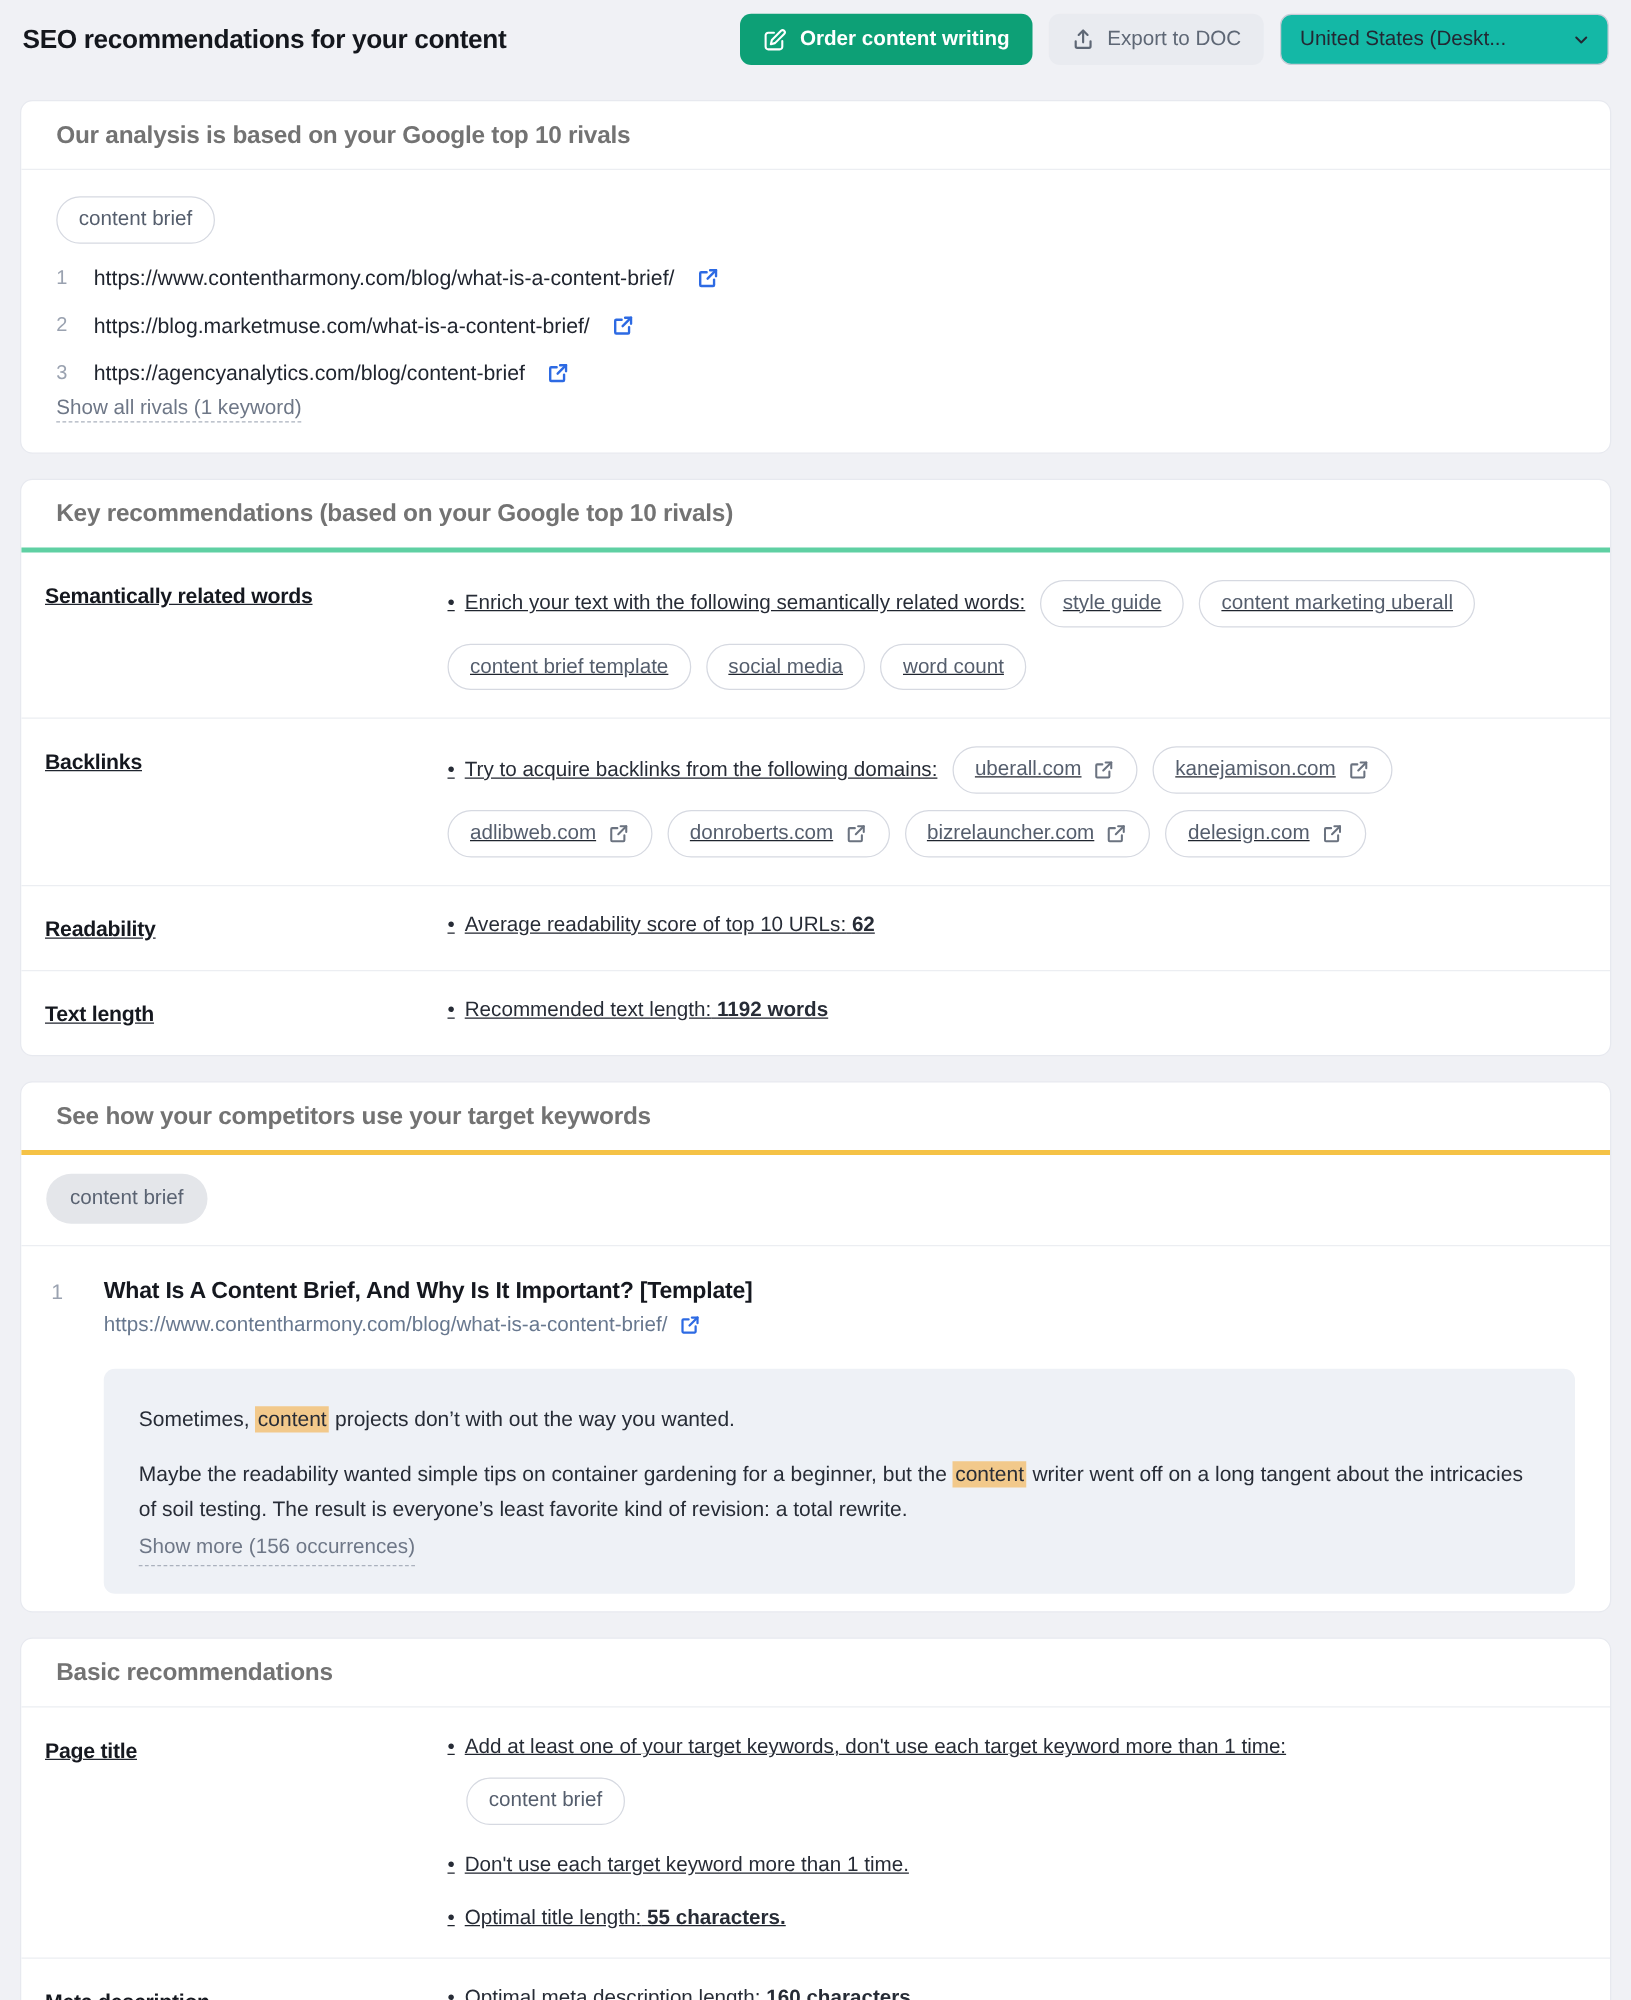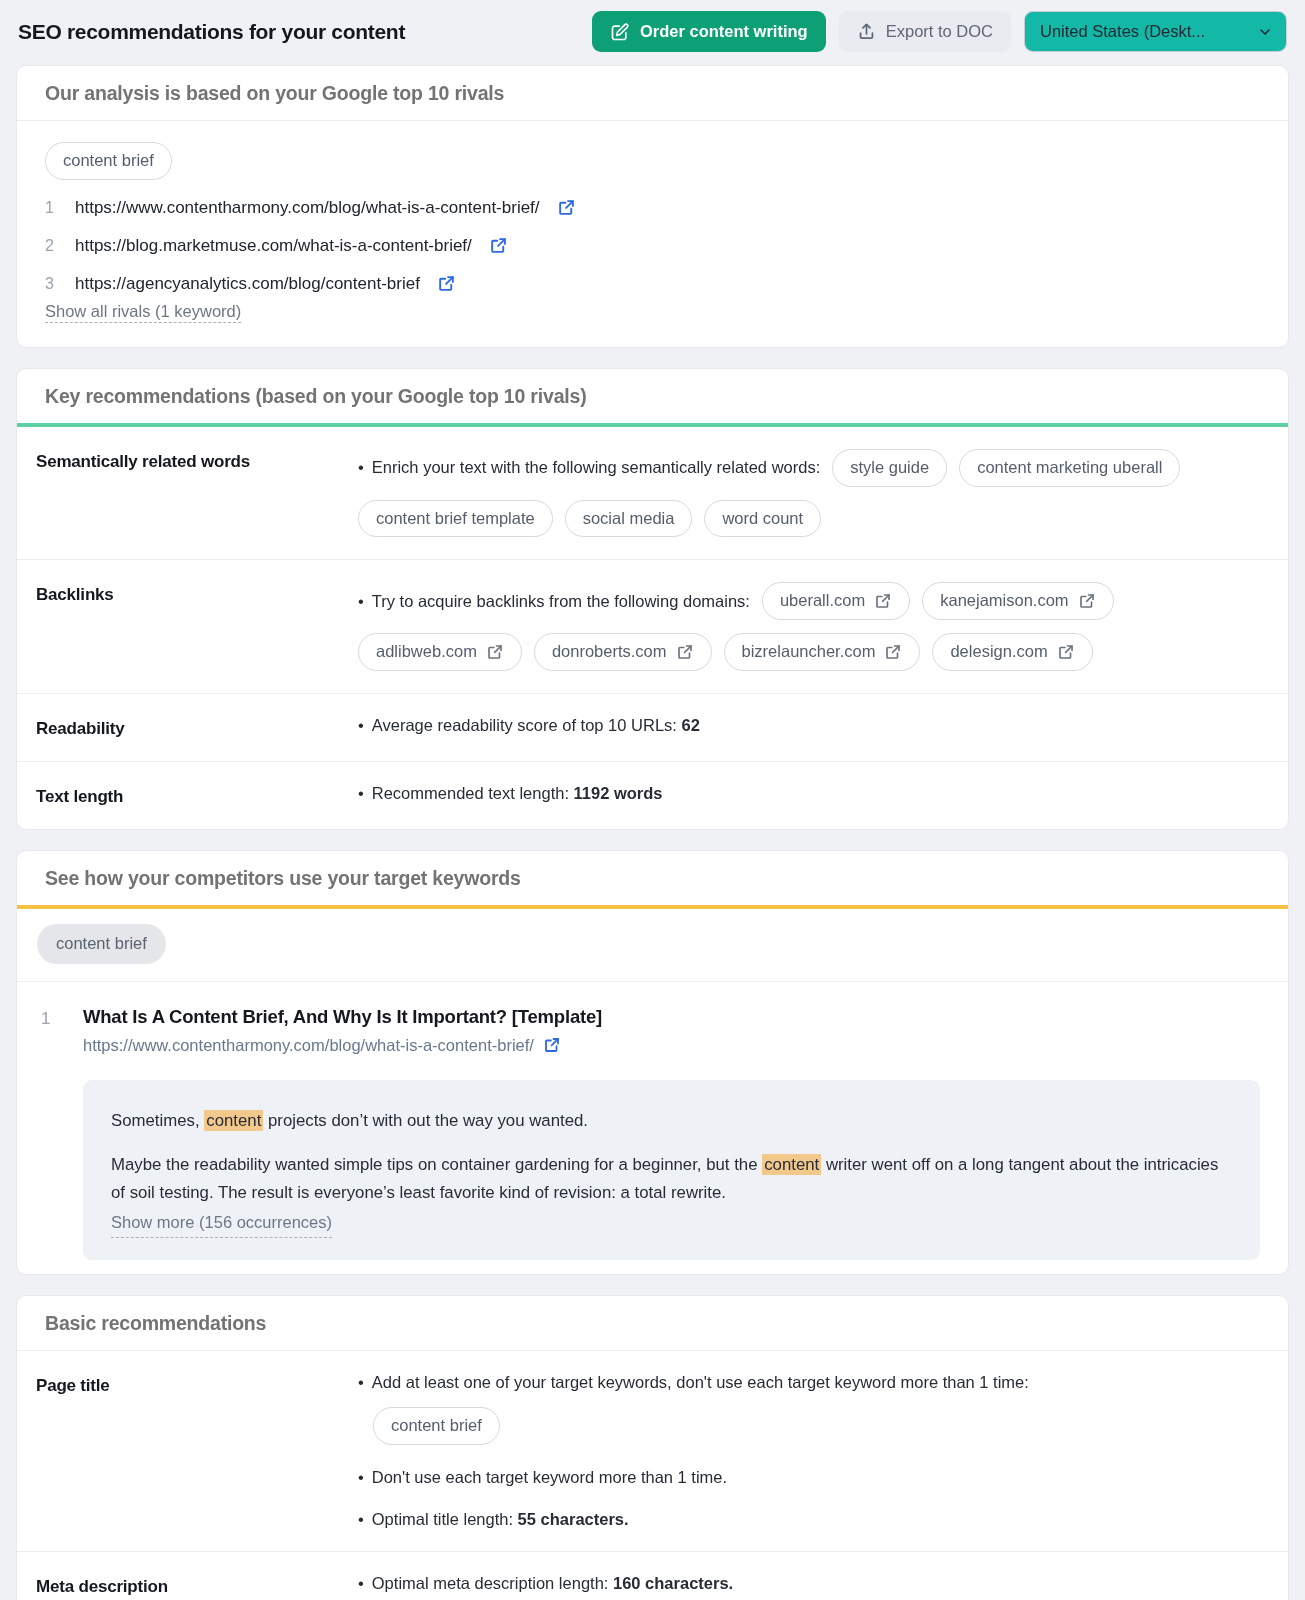--- a/index.html
+++ b/index.html
@@ -1,20 +1,20 @@
 <!DOCTYPE html>
 <html><head>
 <meta charset="utf-8">
 <style>
   * { margin:0; padding:0; box-sizing:border-box; }
   html,body { width:1305px; height:1600px; overflow:hidden; }
   body { background:#f0f1f5; font-family:"Liberation Sans","DejaVu Sans",sans-serif; color:#20252f; }
 
   
-  .topbar { display:flex; align-items:center; justify-content:space-between; padding:11px 18px 13px 18px; }
+  .topbar { display:flex; align-items:center; justify-content:space-between; padding:11px 18px 28px 18px; }
   .topbar h1 { font-size:21px; font-weight:700; color:#14171d; letter-spacing:-0.3px; }
   .actions { display:flex; gap:13px; align-items:center; }
   .btn { display:inline-flex; align-items:center; gap:10px; height:41px; padding:0 18px; border-radius:9px; font-size:16.5px; border:none; cursor:pointer; font-family:Liberation Sans, sans-serif; white-space:nowrap; }
   .btn-green { background:#0da076; color:#fff; font-weight:600; }
   .btn-gray { background:#e9ebf0; color:#5e6775; font-weight:500; }
   .select { display:flex; align-items:center; justify-content:space-between; gap:10px; width:263px; height:41px; padding:0 13px 0 15px; background:#14b8a6; border:1px solid #c9cdd7; border-radius:9px; font-size:16.5px; color:#232833; cursor:pointer; }
   .icon { display:inline-flex; flex:none; }
 
   
   .card { background:#fff; border:1px solid #e7e9ef; border-radius:10px; margin:0 16px 20px; overflow:hidden; }
@@ -30,21 +30,21 @@
 
   
   .rivals-body { padding:21px 28px 24px 28px; }
   .rival-row { display:flex; align-items:center; gap:17px; margin-top:18px; font-size:17px; }
   .rival-row .num { color:#9aa2b0; width:13px; font-size:16px; }
   .rival-row .url { color:#20252f; }
   .ext-blue { color:#2d6ae3; }
   .dashed-link { display:inline-block; margin-top:8px; font-size:16.5px; color:#6e7787; border-bottom:1.5px dashed #aab1bd; padding-bottom:1px; cursor:pointer; }
 
   
-  .rec-row { display:grid; grid-template-columns:322px 1fr; padding:22px 28px 22px 19px; }
+  .rec-row { display:grid; grid-template-columns:322px 1fr; padding:22px 28px 22px 19px;text-decoration:underline; }
   .rec-row ~ .rec-row { border-top:1px solid #eceef2; }
   .rec-label { font-size:17px; font-weight:700; color:#15181f; padding-top:3px; letter-spacing:-0.2px; }
   .rec-content { font-size:16.5px; color:#272c36; }
   .flexline { display:flex; flex-wrap:wrap; align-items:center; gap:13px 12px; }
   .dot { margin-right:-4px; color:#272c36; }
   .mt { margin-top:23px; }
   .chip-line { margin:15px 0 8px 15px; }
   b { font-weight:700; }
 
   

